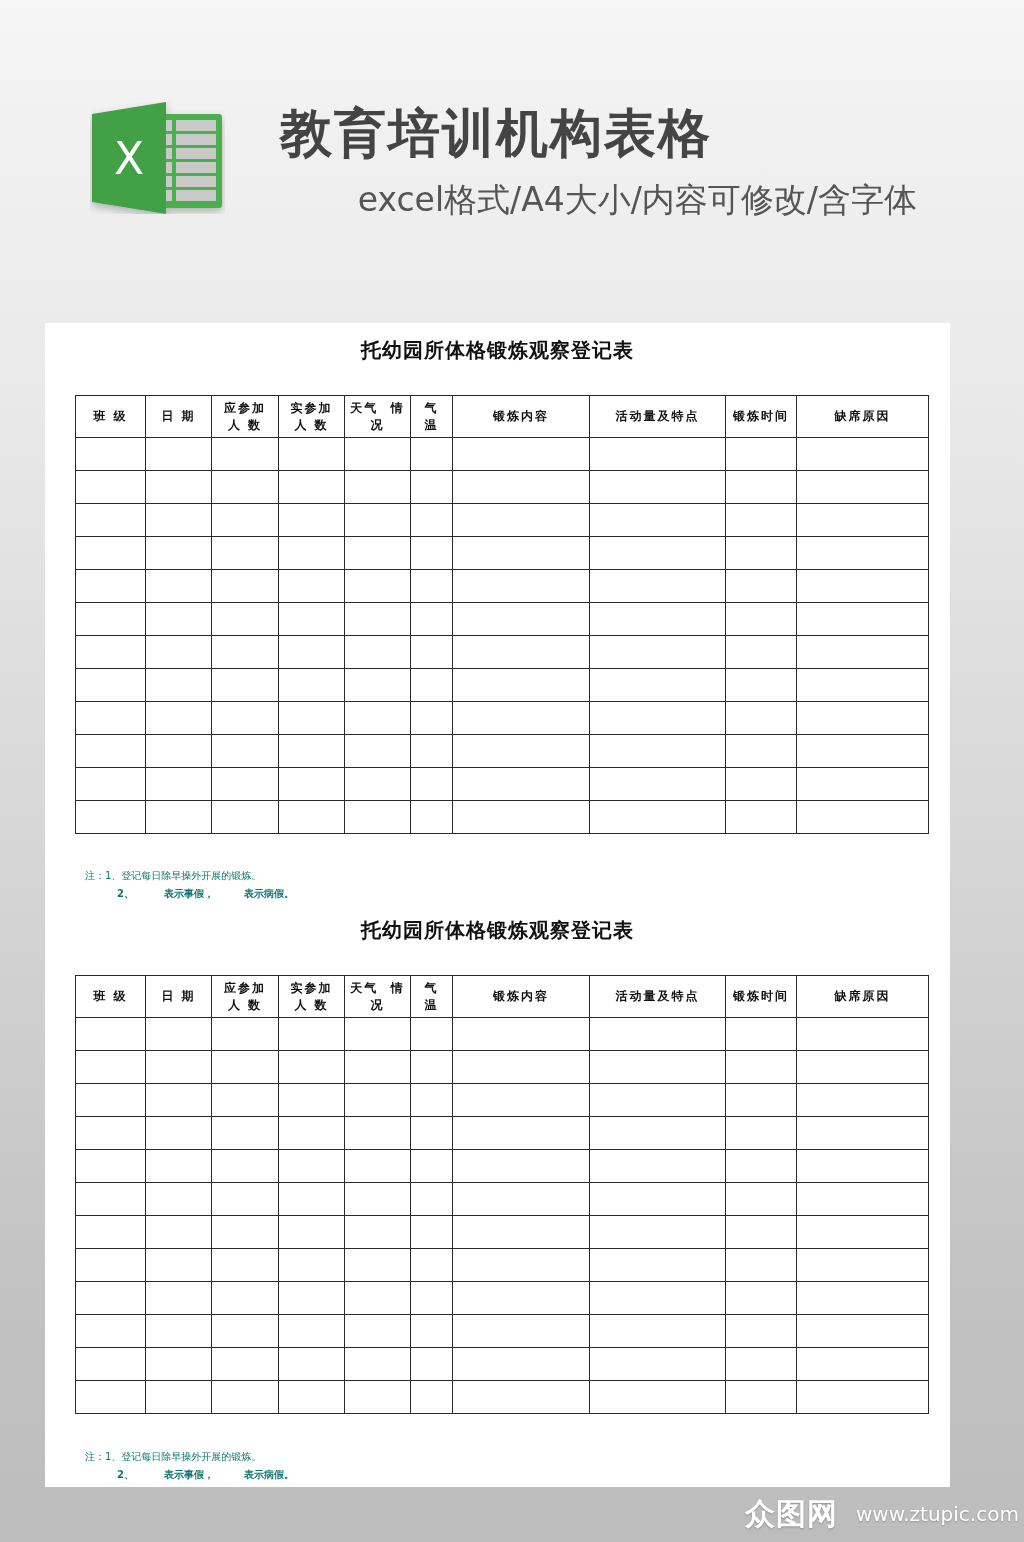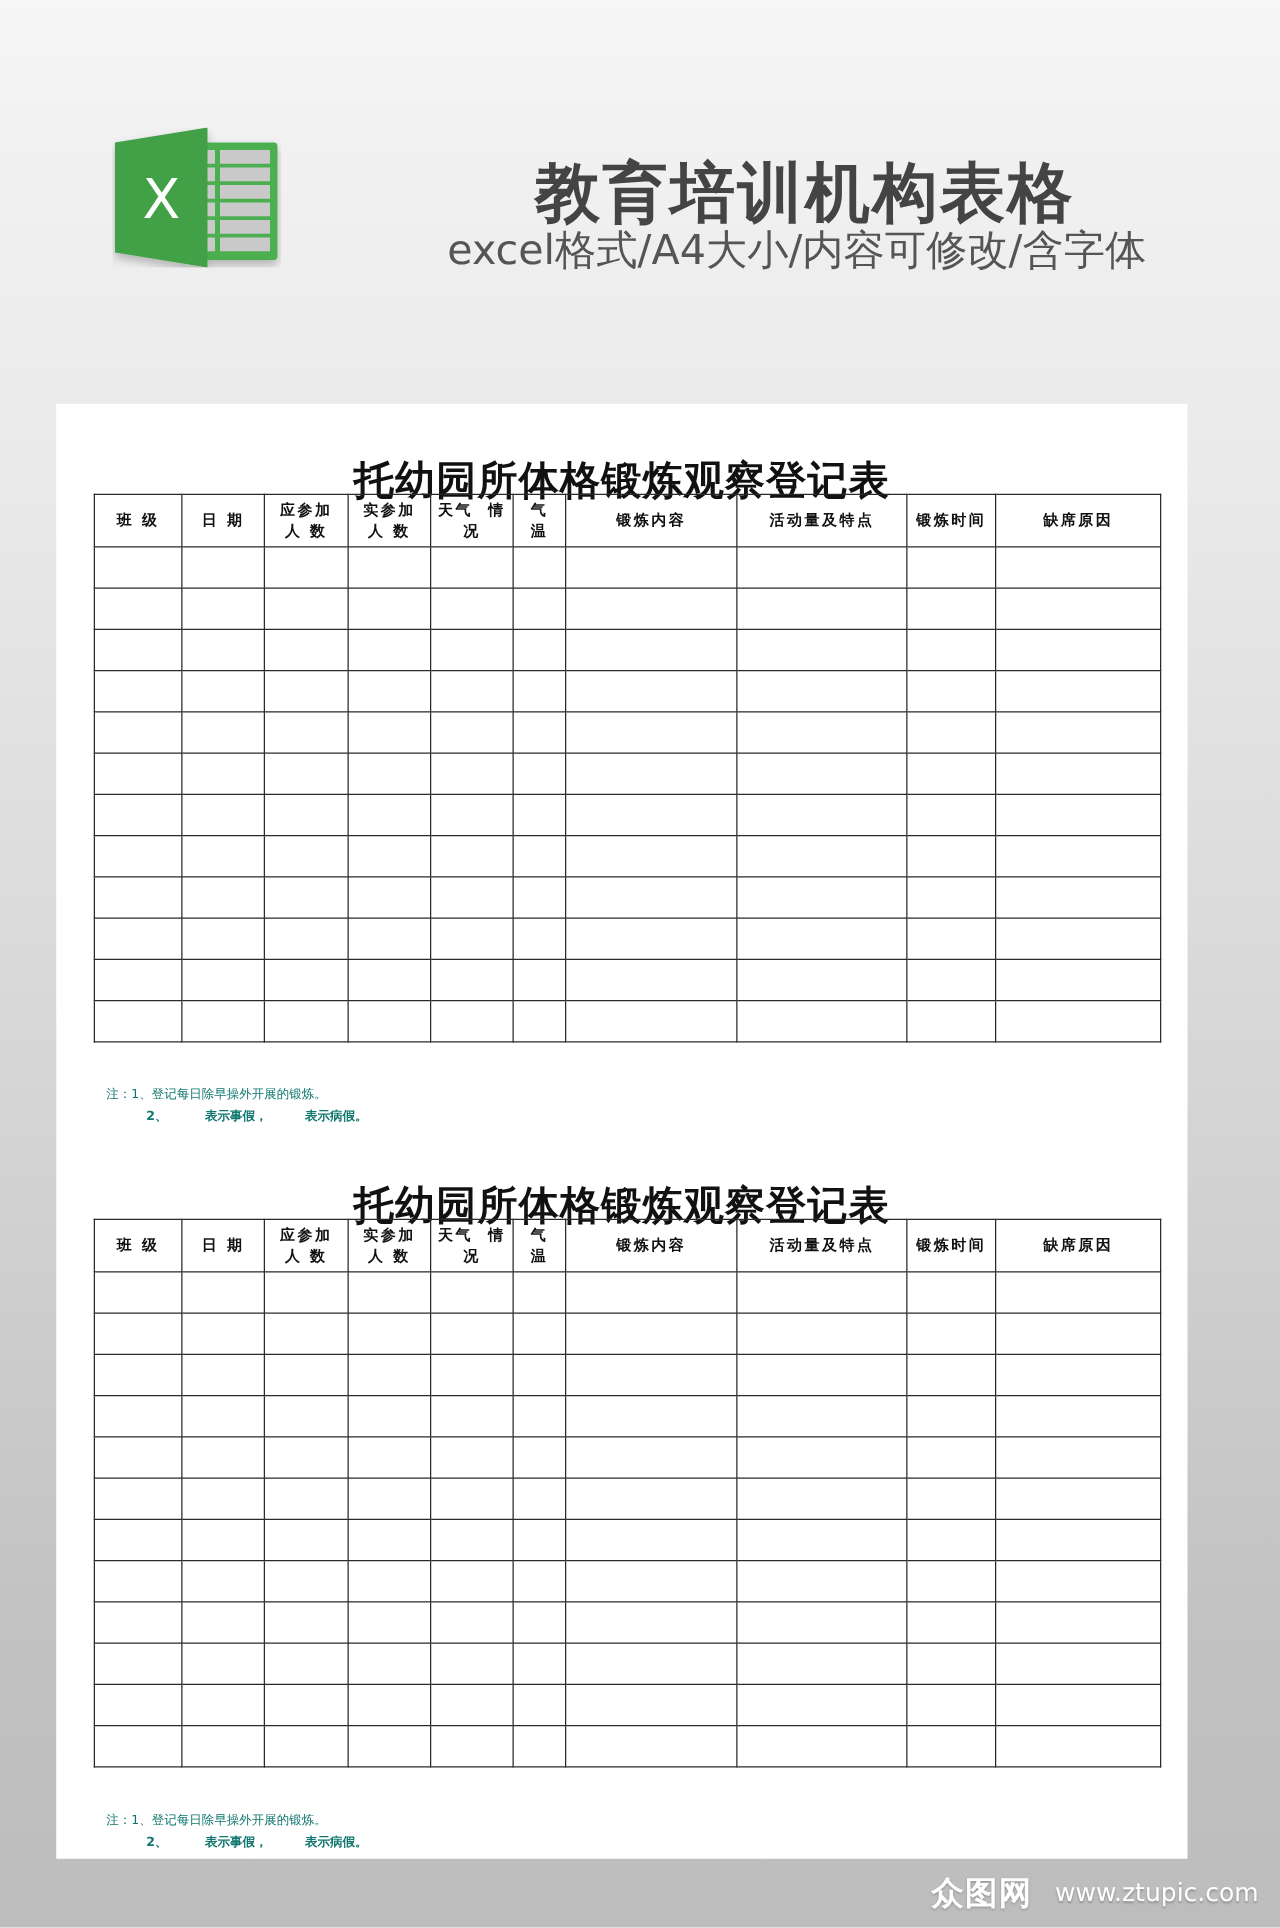--- a/index.html
+++ b/index.html
@@ -3,38 +3,38 @@
 <meta charset="utf-8">
 <style>
   html, body { margin: 0; padding: 0; }
   body {
     width: 1024px; height: 1542px; position: relative; overflow: hidden;
     background: linear-gradient(to bottom, #f6f6f6 0px, #f1f1f1 120px, #e9e9e9 400px, #d4d4d4 900px, #c2c2c2 1300px, #bdbdbd 1542px);
     font-family: "DejaVu Sans", "Liberation Sans", sans-serif;
   }
   .banner-icon { position: absolute; left: 90px; top: 102px; width: 135px; height: 112px; }
   .banner-title {
-    position: absolute; left: 280px; width: 580px; top: 120px; text-align: right;
+    position: absolute; left: 280px; width: 580px; top: 99px; text-align: left;
     font-size: 52px; font-weight: bold; color: #444; letter-spacing: 2px;
     font-family: "DejaVu Sans", sans-serif;
   }
   .banner-sub {
     position: absolute; left: 227px; width: 690px; top: 178px; text-align: right;
     font-size: 33px; color: #555; letter-spacing: 0px;
     font-family: "DejaVu Sans", sans-serif;
   }
   .paper {
     position: absolute; left: 45px; top: 323px; width: 905px; height: 1164px;
     background: #ffffff;
   }
   .sheet { position: absolute; left: 0; width: 905px; }
   .sheet-title {
     position: absolute; left: 0; width: 905px; text-align: center;
-    font-size: 32px; font-weight: bold; color: #111;
-    font-family: "DejaVu Sans", sans-serif; letter-spacing: 1px; margin-top: 26px;
+    font-size: 20px; font-weight: bold; color: #111;
+    font-family: "DejaVu Sans", sans-serif; letter-spacing: 1px;
   }
   table.log {
     position: absolute; left: 30px; border-collapse: collapse; table-layout: fixed;
     width: 853px;
     padding-left: 44px;
   }
   table.log th, table.log td {
     border: 1.5px solid #2a2a2a; padding: 0; overflow: hidden;
   }
   table.log th {
@@ -47,21 +47,21 @@
     position: absolute; left: 40px; font-size: 10px; color: #0f766e; line-height: 18px;
     font-family: "DejaVu Sans", sans-serif;
   }
   .notes .n2 { padding-left: 32px; font-weight: bold; }
   .notes .gap { display: inline-block; width: 30px; }
   .watermark {
     position: absolute; left: 745px; top: 1497px; height: 34px; display: flex; align-items: center;
     color: #ffffff; font-size: 20px; font-family: "DejaVu Sans", sans-serif;
     text-shadow: 0 1px 2px rgba(0,0,0,0.25);
   }
-  .watermark .logo { font-weight: bold; font-size: 26px; margin-right: 18px; letter-spacing: 1px; }
+  .watermark .logo { font-weight: bold; font-size: 30px; margin-right: 18px; letter-spacing: 1px; }
 </style>
 </head>
 <body>
 
 <div class="banner-icon">
   <svg width="135" height="112" viewBox="0 0 135 112">
     <defs>
       <filter id="sh" x="-20%" y="-20%" width="140%" height="150%">
         <feDropShadow dx="0" dy="4" stdDeviation="4" flood-color="#000" flood-opacity="0.25"></feDropShadow>
       </filter>

